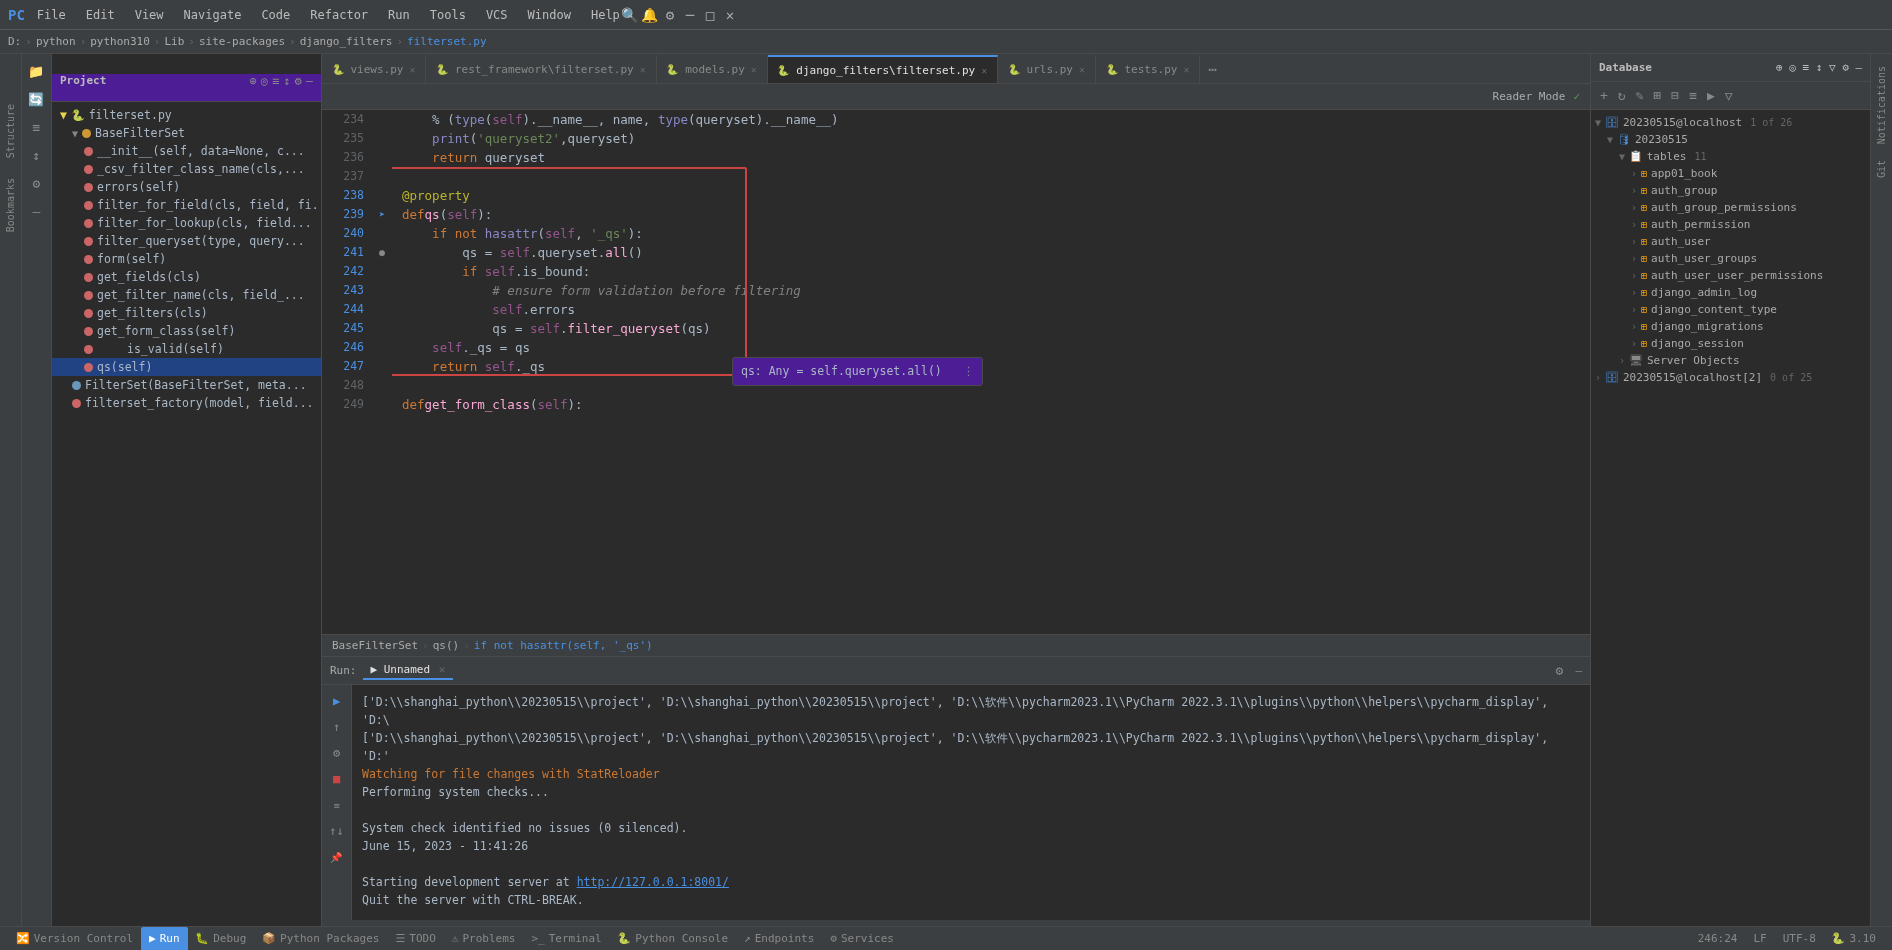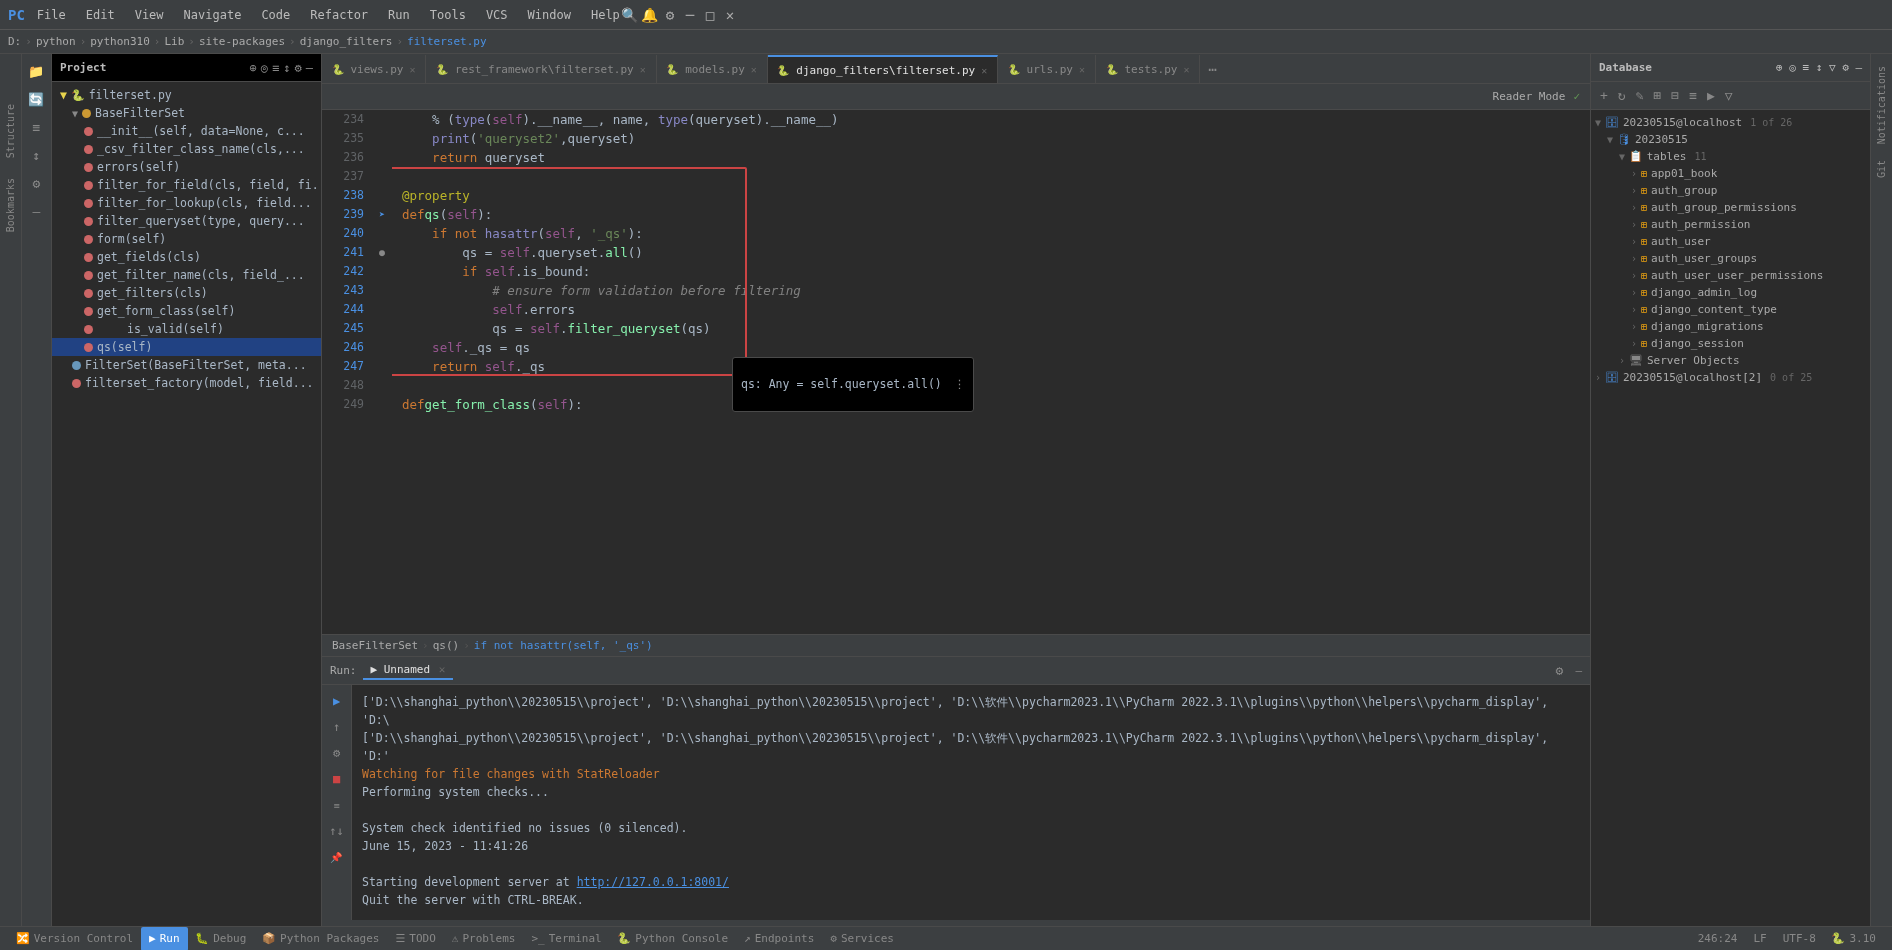--- a/index.html
+++ b/index.html
@@ -112,29 +112,30 @@
     
     #project-panel {
       width: 270px;
       background: #2b2b2b;
       display: flex;
       flex-direction: column;
       flex-shrink: 0;
       border-right: 1px solid #4a4a4a;
     }
     #project-panel-header {
-      background: #000000;
+      background: #4c1d95;
       height: 28px;
       display: flex;
-      align-items: center;
+      align-items: flex-start;
       padding: 0 8px;
       font-size: 11px;
       color: #bbb;
       border-bottom: 1px solid #4a4a4a;
       gap: 6px;
+      margin-top: 20px;
     }
     #project-panel-header .panel-title { font-weight: bold; flex: 1; }
     #project-panel-header .panel-icons { display: flex; gap: 4px; }
     #project-panel-header .panel-icons span { color: #888; cursor: pointer; font-size: 12px; }
 
     #project-tree {
       flex: 1;
       overflow-y: auto;
       padding: 4px 0;
     }
@@ -241,21 +242,21 @@
       flex: 1;
       overflow: auto;
       padding: 0 10px;
       line-height: 19px;
       font-size: 12.5px;
       position: relative;
     }
 
     
     .kw { color: #cc7832; }
-    .fn { color: #86efac; }
+    .fn { color: #f9a8d4; }
     .str { color: #6a8759; }
     .cmt { color: #808080; font-style: italic; }
     .self { color: #94558d; }
     .deco { color: #bbb529; }
     .builtin { color: #8888c6; }
 
     .code-line {
       white-space: pre;
       display: flex;
       align-items: center;
@@ -265,31 +266,31 @@
       position: absolute;
       border: 2px solid #cc4444;
       border-radius: 2px;
       pointer-events: none;
       z-index: 10;
     }
 
     
     .code-tooltip {
       position: absolute;
-      background: #000000;
+      background: #4c1d95;
       border: 1px solid #4a4a4a;
       border-radius: 3px;
-      padding: 17px 8px;
+      padding: 4px 8px;
       font-size: 11.5px;
       color: #a9b7c6;
       z-index: 20;
       white-space: nowrap;
       display: flex;
       align-items: center;
-      gap: 12px;
+      gap: 21px;
     }
     .tooltip-dots { color: #888; cursor: pointer; }
 
     
     #editor-breadcrumb {
       background: #3c3f41;
       height: 22px;
       display: flex;
       align-items: center;
       padding: 0 10px;

